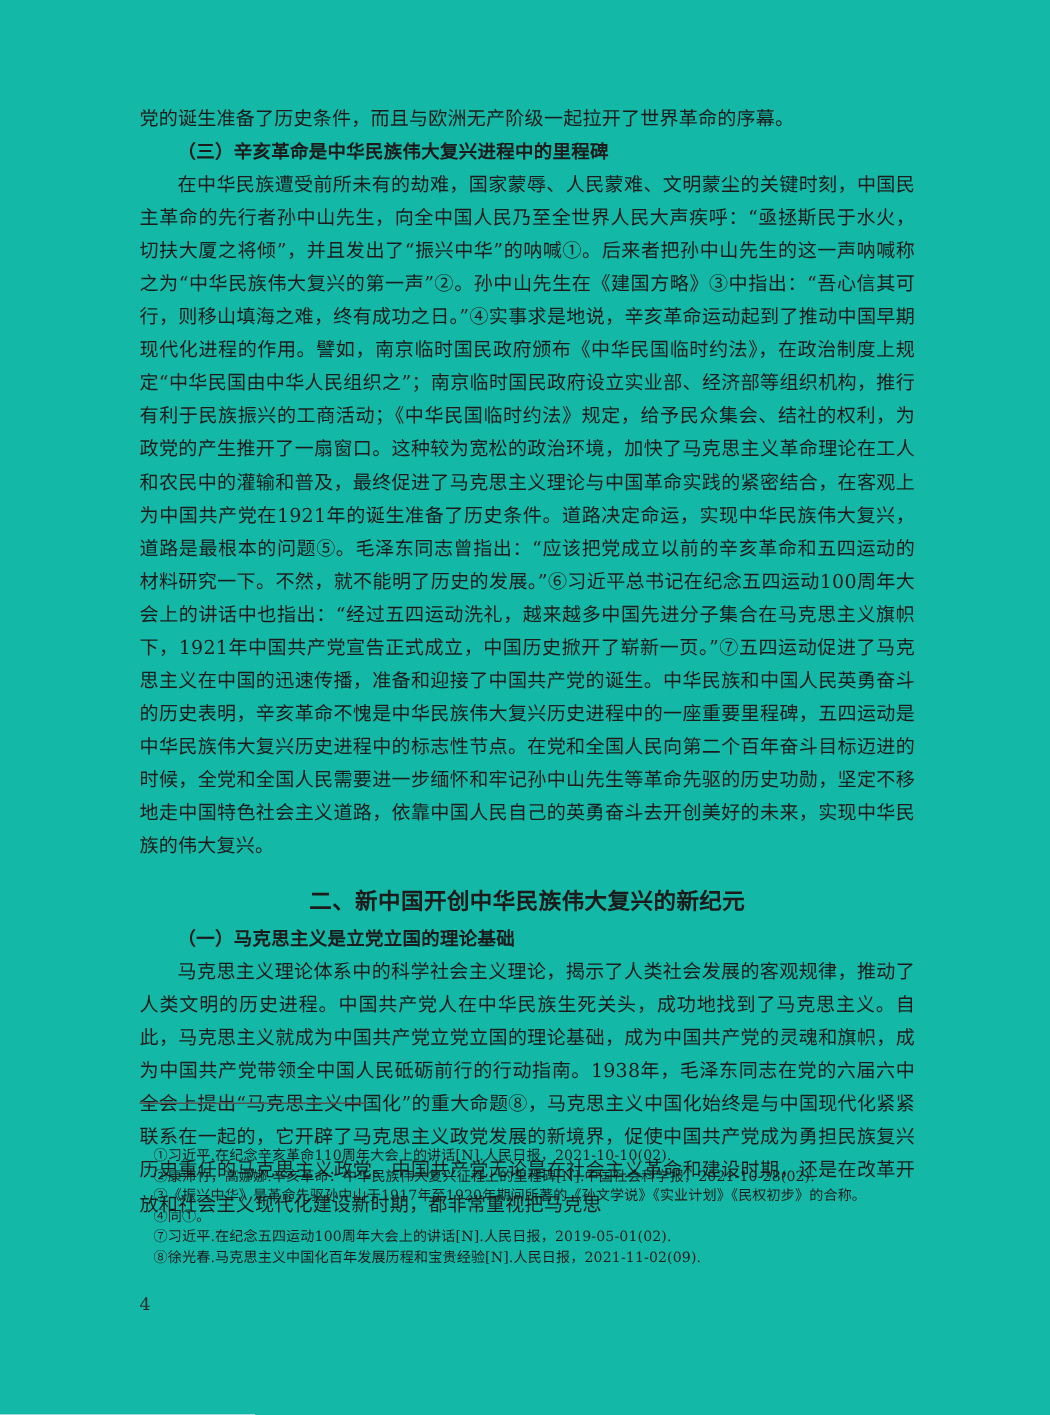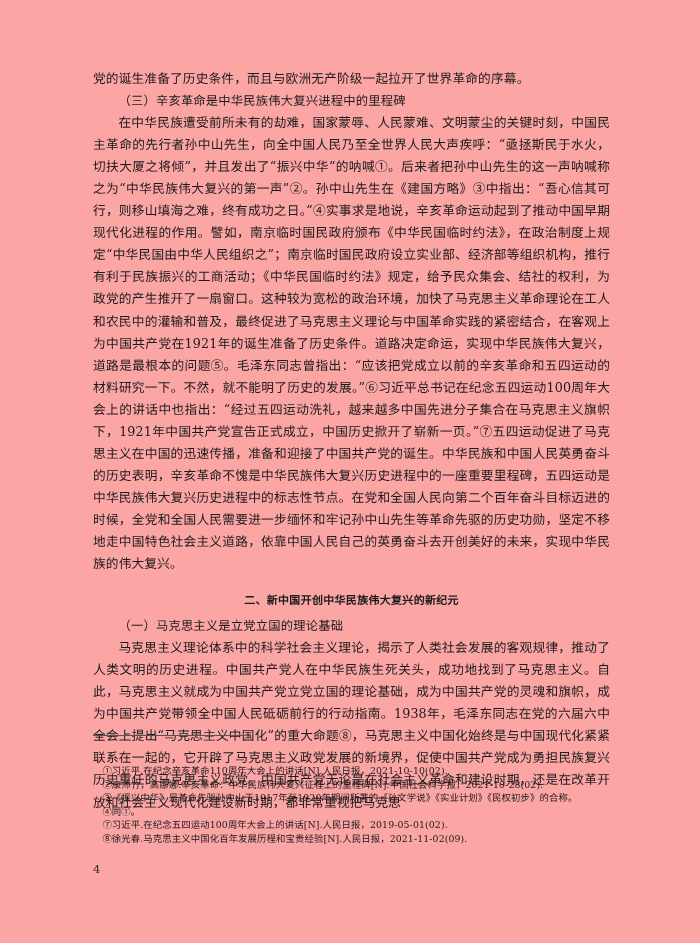--- a/index.html
+++ b/index.html
@@ -9,21 +9,21 @@
     background: #ffffff;
   }
   body {
     font-family: "DejaVu Serif", "Liberation Serif", serif;
     color: #1b1b1b;
   }
   .page {
     position: relative;
     width: 700px;
     height: 943px;
-    background: #fca5a5;
+    background: #14b8a6;
     overflow: hidden;
     box-sizing: border-box;
   }
   .content {
     position: absolute;
     left: 93px;
     top: 68px;
     width: 517px;
   }
 
@@ -40,33 +40,33 @@
   .para.indent {
     text-indent: 25.4px;
   }
   .para.cont {
     text-indent: 0;
   }
 
   
   .h-major {
     font-family: "DejaVu Sans", "Liberation Sans", sans-serif;
-    font-size: 11px;
+    font-size: 15px;
     font-weight: bold;
     text-align: center;
     line-height: 22.05px;
     margin: 0;
     padding-top: 15px;
     padding-bottom: 3px;
     letter-spacing: 0.3px;
   }
   .h-minor {
     font-family: "DejaVu Sans", "Liberation Sans", sans-serif;
     font-size: 12.3px;
-    font-weight: normal;
+    font-weight: bold;
     line-height: 22.05px;
     margin: 0;
     text-indent: 25.4px;
     letter-spacing: 0.2px;
   }
 
   
   .footnote-rule {
     position: absolute;
     left: 93px;

